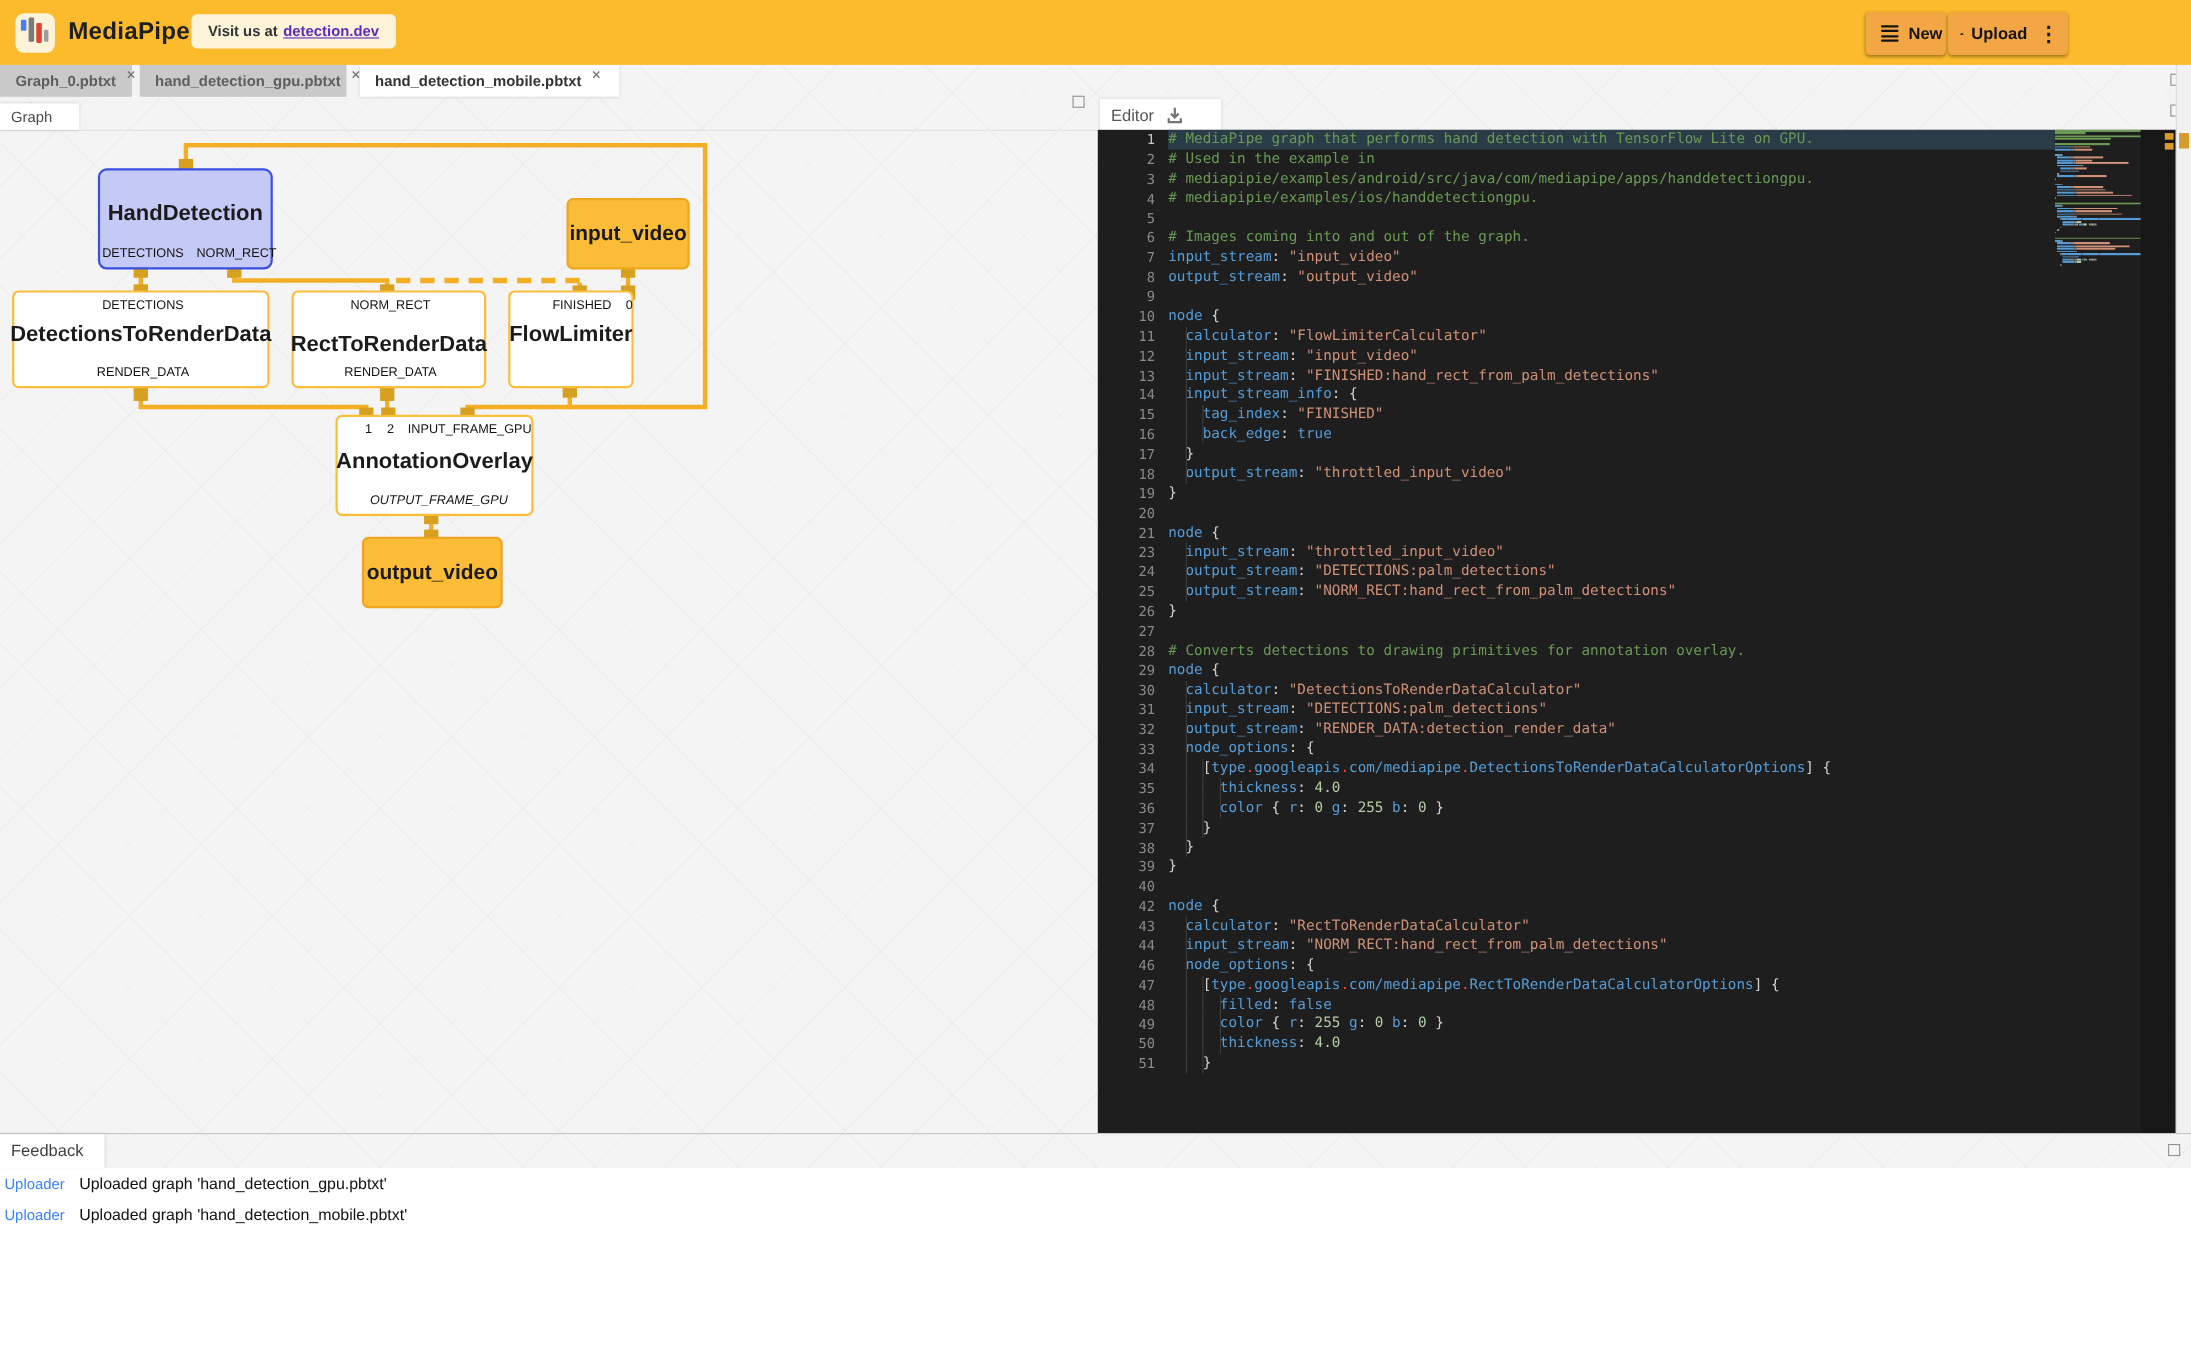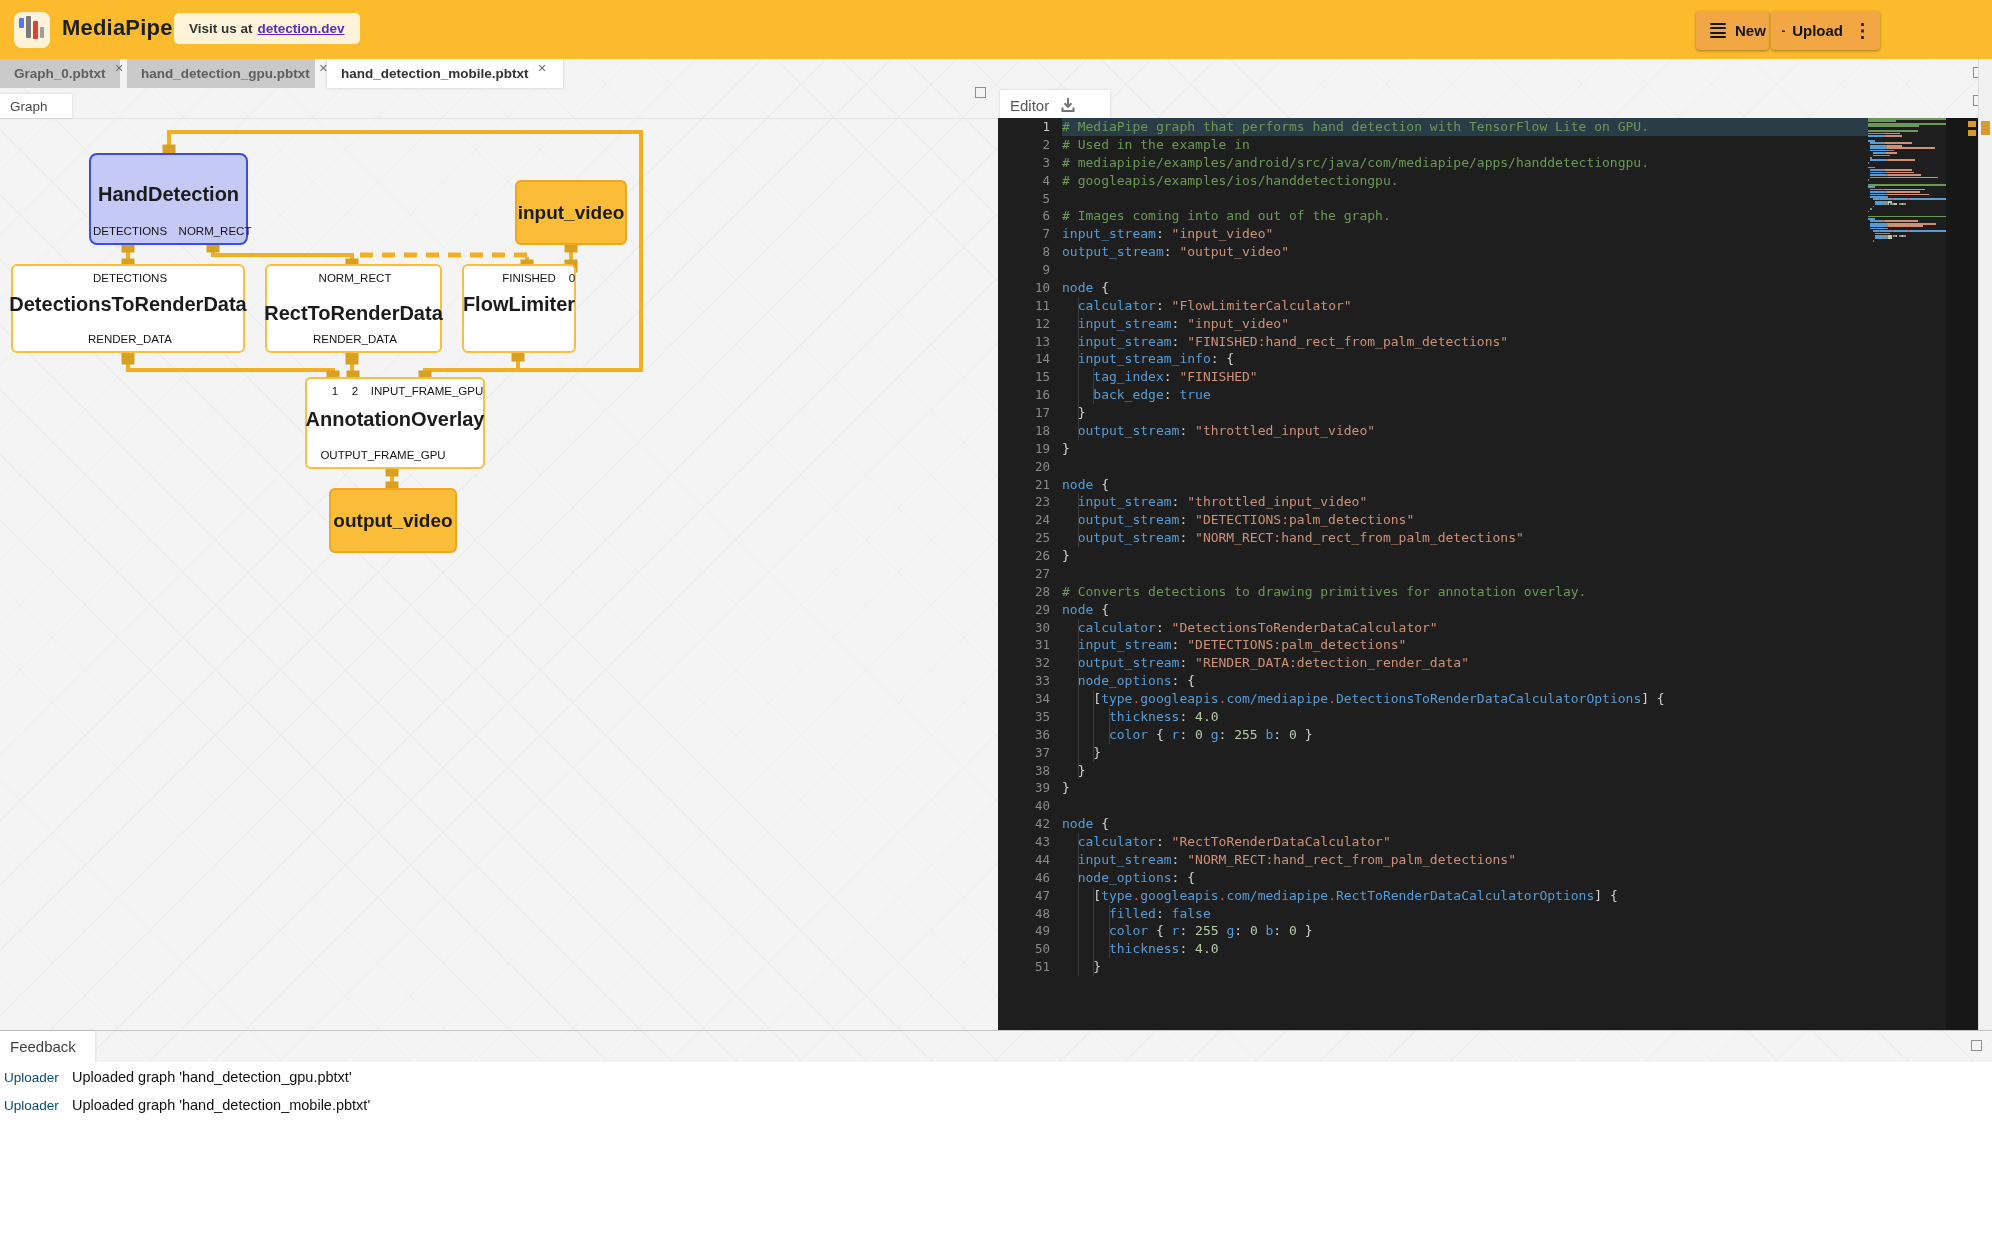--- a/index.html
+++ b/index.html
@@ -73,21 +73,21 @@
   .mm-t{display:inline-block;height:1.7px;vertical-align:top;}
   .scroll-shade{left:1946px;top:118px;width:32px;height:912px;background:rgba(0,0,0,0.22);}
   .win-strip{left:1978px;top:59px;width:14px;height:971px;background:#F1F1F1;border-left:1px solid #DCDCDC;}
   .ov-mark{background:#D79B2B;}
 
   
   .fb-line{left:0;top:1030px;width:1992px;height:1px;background:#C6C6C6;}
   .fb-tab{left:0;top:1031px;width:95px;height:31px;font-size:15px;color:#3f3f3f;}
   .fb-body{left:0;top:1062px;width:1992px;height:174px;background:#FFFFFF;}
   .fb-row{position:absolute;left:4px;display:flex;align-items:baseline;}
-  .fb-src{width:68px;font-size:13.5px;color:#0c4a6e;flex:none;}
+  .fb-src{width:68px;font-size:13.5px;color:#3b82f6;flex:none;}
   .fb-msg{font-size:14.5px;color:#111;}
 </style>
 </head>
 <body>
 
 <div class="abs topbar">
   <div class="abs logo-tile">
     <span class="logo-bar" style="left:5px;top:6px;width:5px;height:10px;background:#4C7BF4;"></span>
     <span class="logo-bar" style="left:12px;top:4px;width:5px;height:22px;background:#7A7A7A;"></span>
     <span class="logo-bar" style="left:19px;top:9px;width:5px;height:18px;background:#DB4437;"></span>
@@ -207,21 +207,21 @@
       </div>
   </div>
 
   <div class="gnode calc" style="left:305px;top:286px;width:180px;height:92px;">
     <span class="gport tp" style="left:28px;">1</span>
     <span class="gport tp" style="left:48px;">2</span>
     <span class="gport tp" style="left:120px;">INPUT_FRAME_GPU</span>
     <div class="vcenter" style="top:29px;">
         <span class="gtitle">AnnotationOverlay</span>
       </div>
-    <span class="gport bt" style="left:76px;">OUTPUT_FRAME_GPU</span>
+    <span class="gport bt" style="left:92px;font-style:italic;">OUTPUT_FRAME_GPU</span>
   </div>
 
   <div class="gnode stream" style="left:329px;top:397px;width:128px;height:65px;">
     <span class="gtitle">output_video</span>
   </div>
 </div>
 
 <div class="abs pane-tab editor-tab">
   <span style="font-size:15px;color:#555;">Editor</span>
   <svg width="20" height="20" viewBox="0 0 20 20" style="margin-left:9px;">
@@ -233,21 +233,21 @@
   </svg>
 </div>
 <div class="abs popout" style="left:1973px;top:67px;"></div>
 <div class="abs popout" style="left:1973px;top:95px;"></div>
 
 <div class="abs editor">
   <div>
       <div class="cl sel"><div class="ln">1</div><div class="lc"><span class="tk-c"># MediaPipe graph that performs hand detection with TensorFlow Lite on GPU.</span></div></div>
       <div class="cl"><div class="ln">2</div><div class="lc"><span class="tk-c"># Used in the example in</span></div></div>
       <div class="cl"><div class="ln">3</div><div class="lc"><span class="tk-c"># mediapipie/examples/android/src/java/com/mediapipe/apps/handdetectiongpu.</span></div></div>
-      <div class="cl"><div class="ln">4</div><div class="lc"><span class="tk-c"># googleapis/examples/ios/handdetectiongpu.</span></div></div>
+      <div class="cl"><div class="ln">4</div><div class="lc"><span class="tk-c"># mediapipie/examples/ios/handdetectiongpu.</span></div></div>
       <div class="cl"><div class="ln">5</div><div class="lc"></div></div>
       <div class="cl"><div class="ln">6</div><div class="lc"><span class="tk-c"># Images coming into and out of the graph.</span></div></div>
       <div class="cl"><div class="ln">7</div><div class="lc"><span class="tk-k">input_stream</span><span class="tk-p">: </span><span class="tk-s">"input_video"</span></div></div>
       <div class="cl"><div class="ln">8</div><div class="lc"><span class="tk-k">output_stream</span><span class="tk-p">: </span><span class="tk-s">"output_video"</span></div></div>
       <div class="cl"><div class="ln">9</div><div class="lc"></div></div>
       <div class="cl"><div class="ln">10</div><div class="lc"><span class="tk-k">node</span><span class="tk-p"> {</span></div></div>
       <div class="cl"><div class="ln">11</div><div class="lc"><span class="ig" style="left: 15.64px;"></span><span class="tk-w">  </span><span class="tk-k">calculator</span><span class="tk-p">: </span><span class="tk-s">"FlowLimiterCalculator"</span></div></div>
       <div class="cl"><div class="ln">12</div><div class="lc"><span class="ig" style="left: 15.64px;"></span><span class="tk-w">  </span><span class="tk-k">input_stream</span><span class="tk-p">: </span><span class="tk-s">"input_video"</span></div></div>
       <div class="cl"><div class="ln">13</div><div class="lc"><span class="ig" style="left: 15.64px;"></span><span class="tk-w">  </span><span class="tk-k">input_stream</span><span class="tk-p">: </span><span class="tk-s">"FINISHED:hand_rect_from_palm_detections"</span></div></div>
       <div class="cl"><div class="ln">14</div><div class="lc"><span class="ig" style="left: 15.64px;"></span><span class="tk-w">  </span><span class="tk-k">input_stream_info</span><span class="tk-p">: {</span></div></div>

